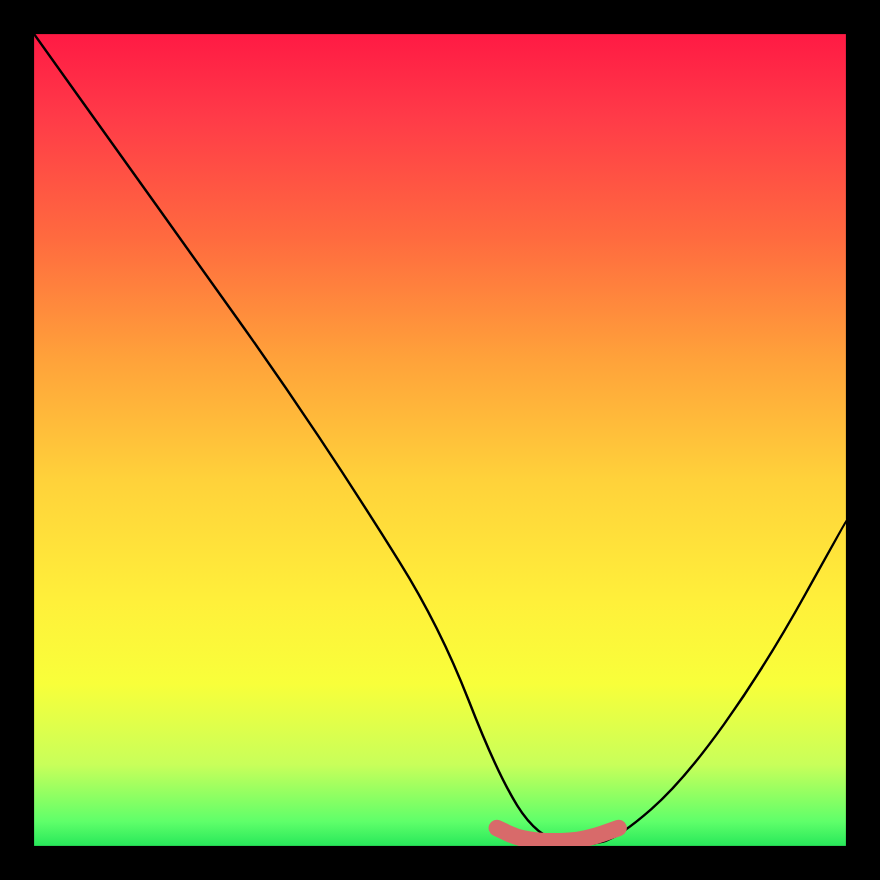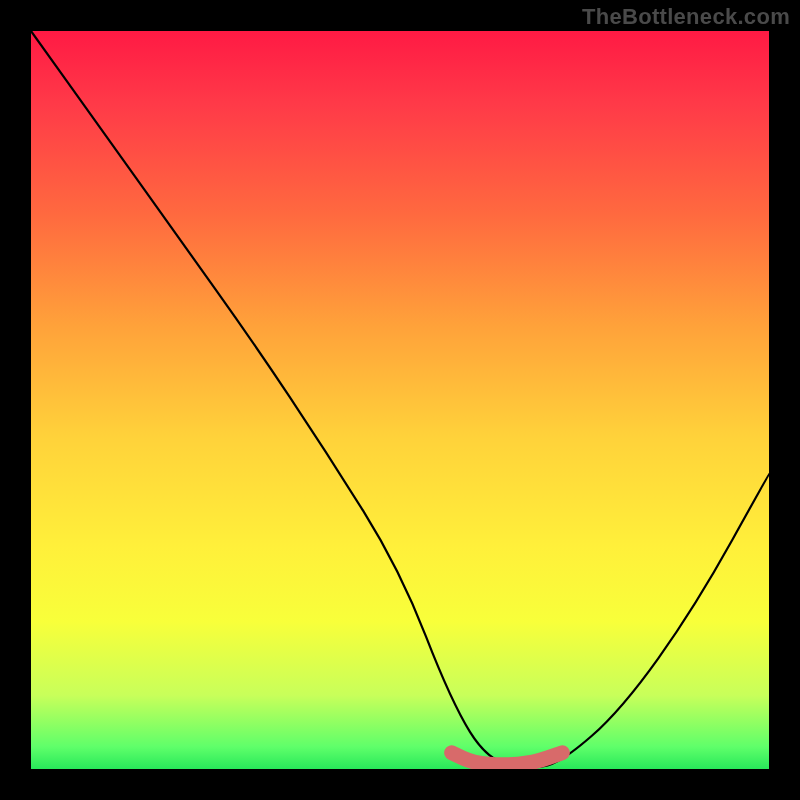--- a/index.html
+++ b/index.html
@@ -54,21 +54,20 @@
     top: 0;
     width: 738px;
     height: 738px;
     z-index: 3;
   }
 </style>
 </head>
 <body>
 
 <div class="frame">
-  <div class="watermark">TheBottleneck.com</div>
 
   <div class="plot-area">
     <svg class="curve" viewBox="0 0 738 738" preserveAspectRatio="none">
 
       <path d="M 0 0 Q 0 0 36.9 51.660000000000025 Q 73.8 103.32000000000005 110.69999999999999 154.98000000000002 Q 147.6 206.64 184.5 258.3 Q 221.4 309.96000000000004 258.3 365.31000000000006 Q 295.2 420.66 332.1 479.70000000000005 Q 369 538.74 394.83 605.1600000000001 Q 420.65999999999997 671.58 439.11 701.1 Q 457.56 730.62 479.70000000000005 734.31 Q 501.84000000000003 738 516.6 734.31 Q 531.36 730.62 560.88 704.79 Q 590.4 678.96 627.3 627.3 Q 664.2 575.64 701.1 509.22 T 738 442.8" fill="none" stroke="#000000" stroke-width="2.2" stroke-linecap="round" stroke-linejoin="round"></path>
 
       <path d="M 420.65999999999997 721.764 Q 420.65999999999997 721.764 431.73 726.9300000000001 Q 442.8 732.096 457.56 733.203 Q 472.32 734.31 487.08000000000004 733.203 Q 501.84000000000003 732.096 516.6 726.9300000000001 T 531.36 721.764" fill="none" stroke="#d86a6a" stroke-width="15" stroke-linecap="round" stroke-linejoin="round"></path>
     </svg>
   </div>
 </div>

